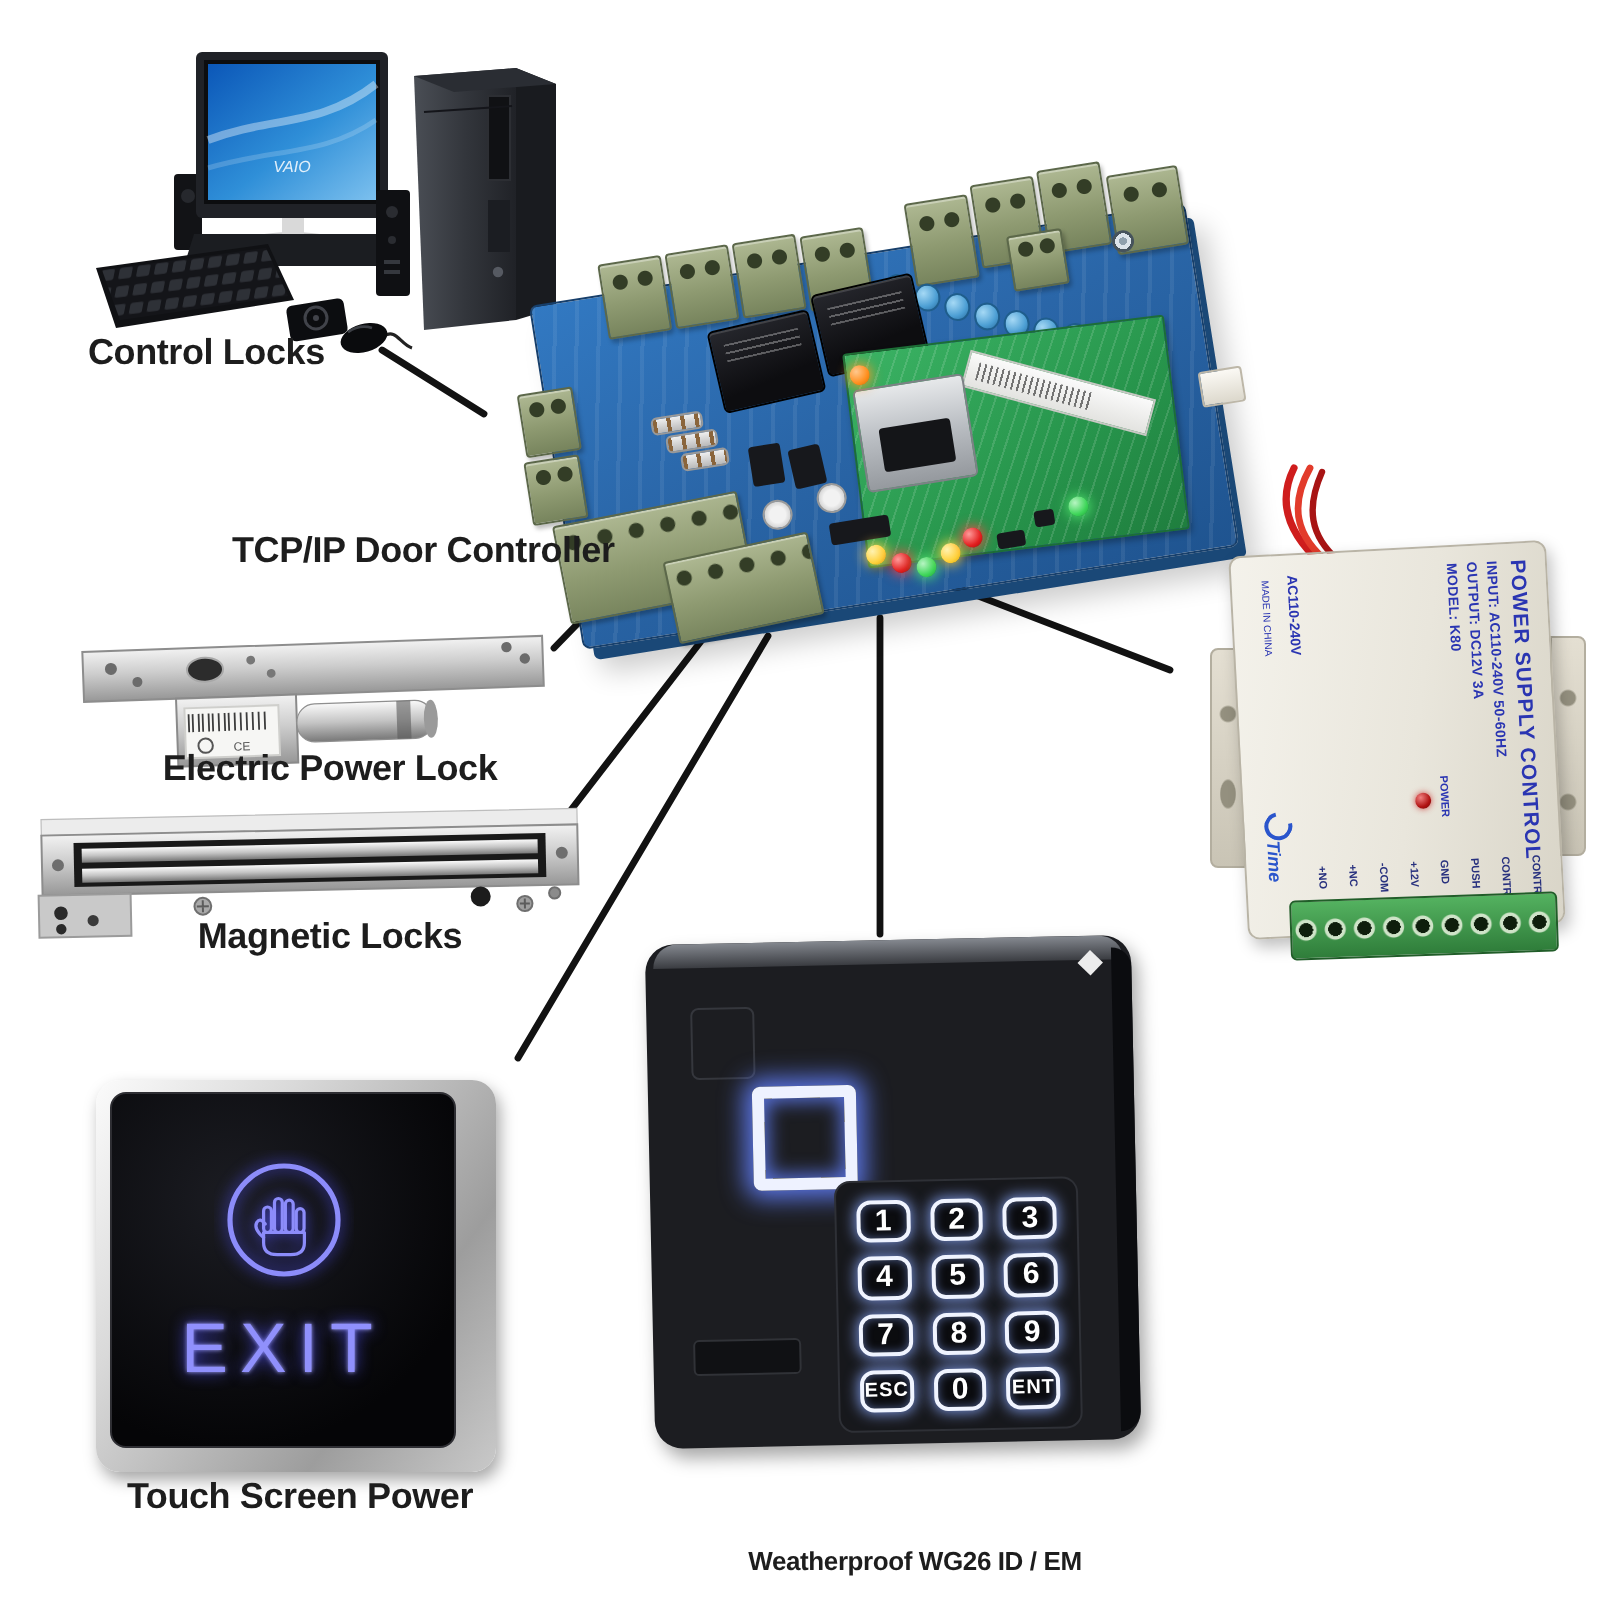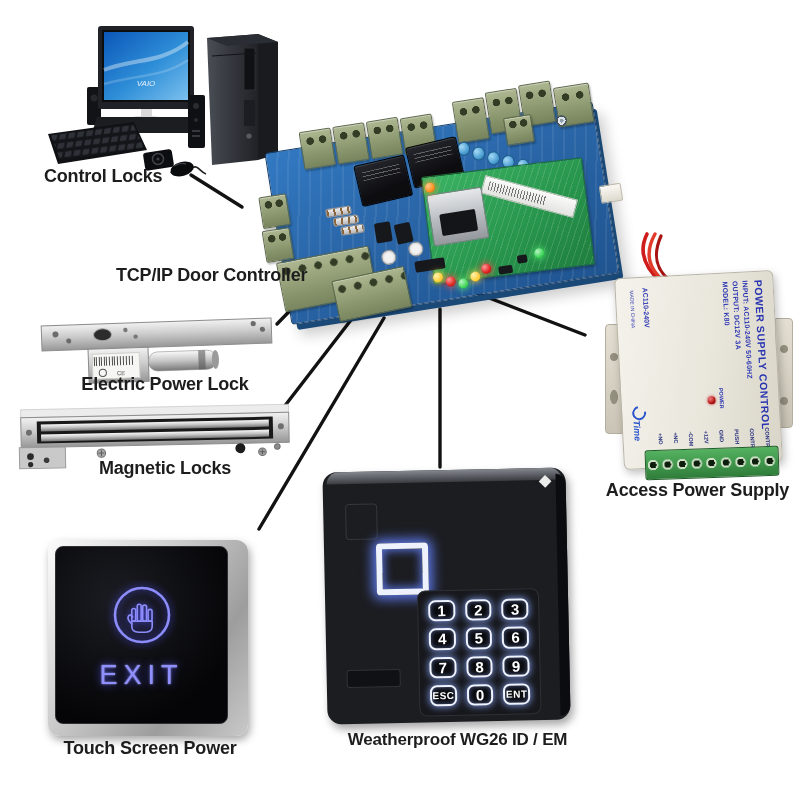--- a/index.html
+++ b/index.html
@@ -5,21 +5,21 @@
   html,body{margin:0;padding:0;background:#fff;}
   #canvas{position:relative;width:800px;height:800px;background:#fff;overflow:hidden;
           font-family:"Liberation Sans",sans-serif;}
   .abs{position:absolute;}
   
   #wires{position:absolute;left:0;top:0;width:800px;height:800px;}
   #wires line{stroke:#121212;stroke-width:3.4;stroke-linecap:round;}
   
   .lbl{position:absolute;color:#1d1d1d;font-weight:600;font-size:18px;letter-spacing:-.2px;}
   .lbl.center{text-align:center;}
-  #lbl-reader{line-height:1.15;font-size:17px;}
+  #lbl-reader{line-height:1.15;font-size:13px;margin-top:44px;}
   
   #board-wrap{left:258px;top:96px;width:368px;height:240px;}
   #board{position:absolute;left:18px;top:30px;width:330px;height:172px;
          transform:rotate(-9deg);border-radius:4px;
          background:linear-gradient(160deg,#3279c2 0%,#2a66a8 45%,#1f5490 100%);
          border:1px solid #173f6b;
          box-shadow:4px 7px 0 -1px #1a4877,8px 13px 14px rgba(0,0,0,.2);}
   #board::before{content:"";position:absolute;inset:0;
          background:repeating-linear-gradient(100deg,rgba(255,255,255,.07) 0 2px,transparent 2px 11px);}
   .tb{position:absolute;border:1px solid #5c684a;border-radius:2px;
@@ -68,21 +68,21 @@
   #jst{position:absolute;left:324px;top:84px;width:20px;height:16px;
       background:linear-gradient(#fbf9f4,#dcd8cc);border:1px solid #bdb7a8;border-radius:2px;}
   
   #touch-wrap{left:42px;top:532px;width:215px;height:205px;}
   #tb-outer{position:absolute;left:6px;top:8px;width:200px;height:196px;border-radius:12px;
       background:linear-gradient(125deg,#fbfbfb 0%,#d9d9d9 30%,#9d9d9d 72%,#c9c9c9 100%);
       box-shadow:2px 4px 8px rgba(0,0,0,.35);}
   #tb-face{position:absolute;left:7px;top:6px;right:20px;bottom:12px;border-radius:8px;
       background:radial-gradient(circle at 35% 30%,#1b1c22,#050507 75%);
       border:1px solid #2e2e33;display:flex;flex-direction:column;align-items:center;justify-content:center;}
-  #exit-text{font-size:27px;letter-spacing:6px;color:#9090fc;margin-top:10px;
+  #exit-text{font-size:35px;letter-spacing:6px;color:#9090fc;margin-top:10px;
       text-shadow:0 0 8px #4d4de8,0 0 2px #b9b9ff;font-weight:500;}
   
   #reader-wrap{left:323px;top:462px;width:255px;height:272px;}
   #rd-body{position:absolute;left:2px;top:8px;width:243px;height:252px;border-radius:14px;
       background:#1c1d21;transform:rotate(-1.2deg);box-shadow:3px 5px 9px rgba(0,0,0,.35);}
   #rd-top{position:absolute;left:4px;top:0;right:4px;height:12px;border-radius:12px 12px 0 0;
       background:linear-gradient(#84888f,#3a3c41);}
   #rd-side{position:absolute;right:0;top:6px;bottom:4px;width:10px;border-radius:0 12px 12px 0;
       background:#0b0c0f;}
   #rd-notch{position:absolute;right:16px;top:9px;width:9px;height:9px;background:#ececec;transform:rotate(45deg);}
@@ -427,15 +427,14 @@
         <span>-COM</span>
         <span>+12V</span>
         <span>GND</span>
         <span>PUSH</span>
         <span>CONTROL+</span>
         <span>CONTROL-</span>
       </div>
     </div>
     <div id="psu-block"></div>
   </div>
-  <div class="lbl center" style="left:600px;top:480px;width:195px;">Access Power Supply</div>
 
 </div>
 
 </body></html>

